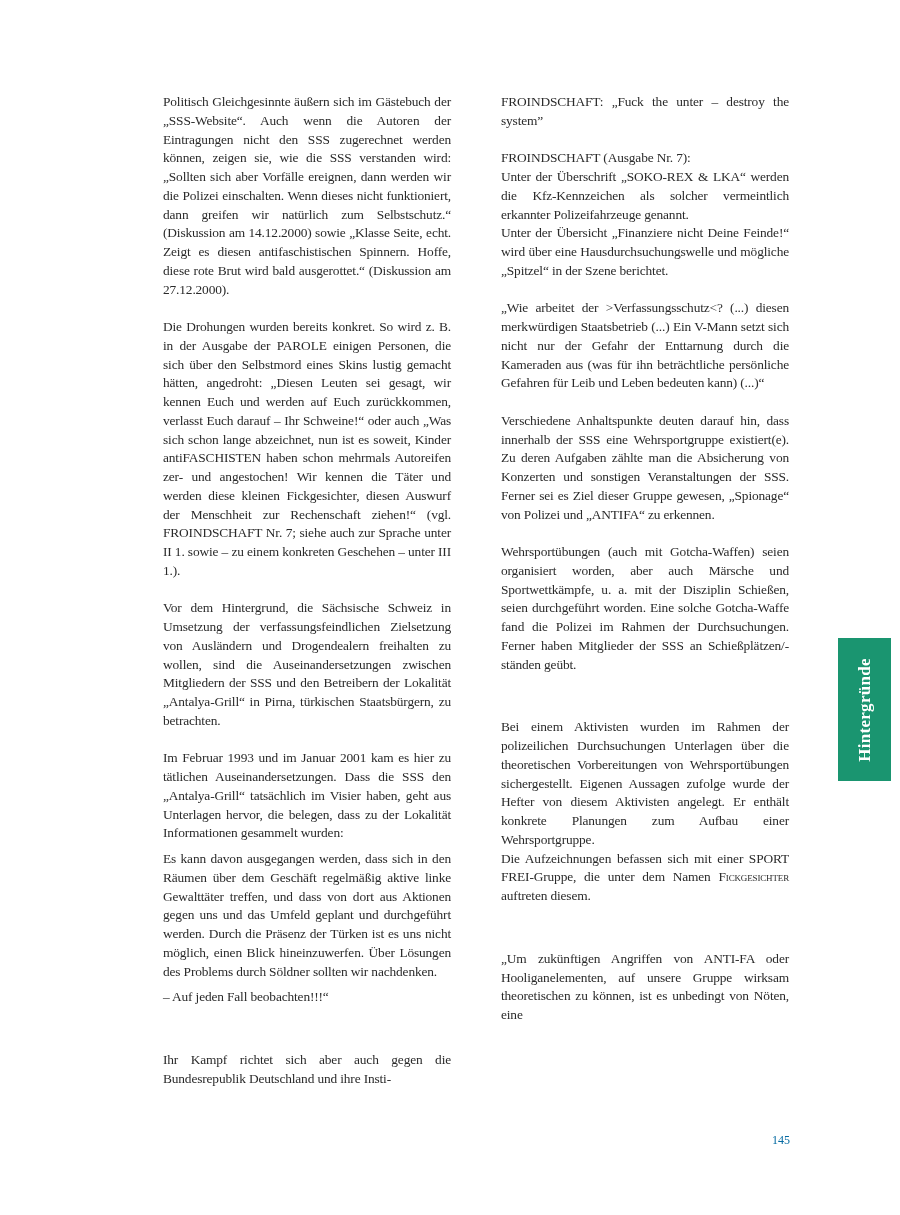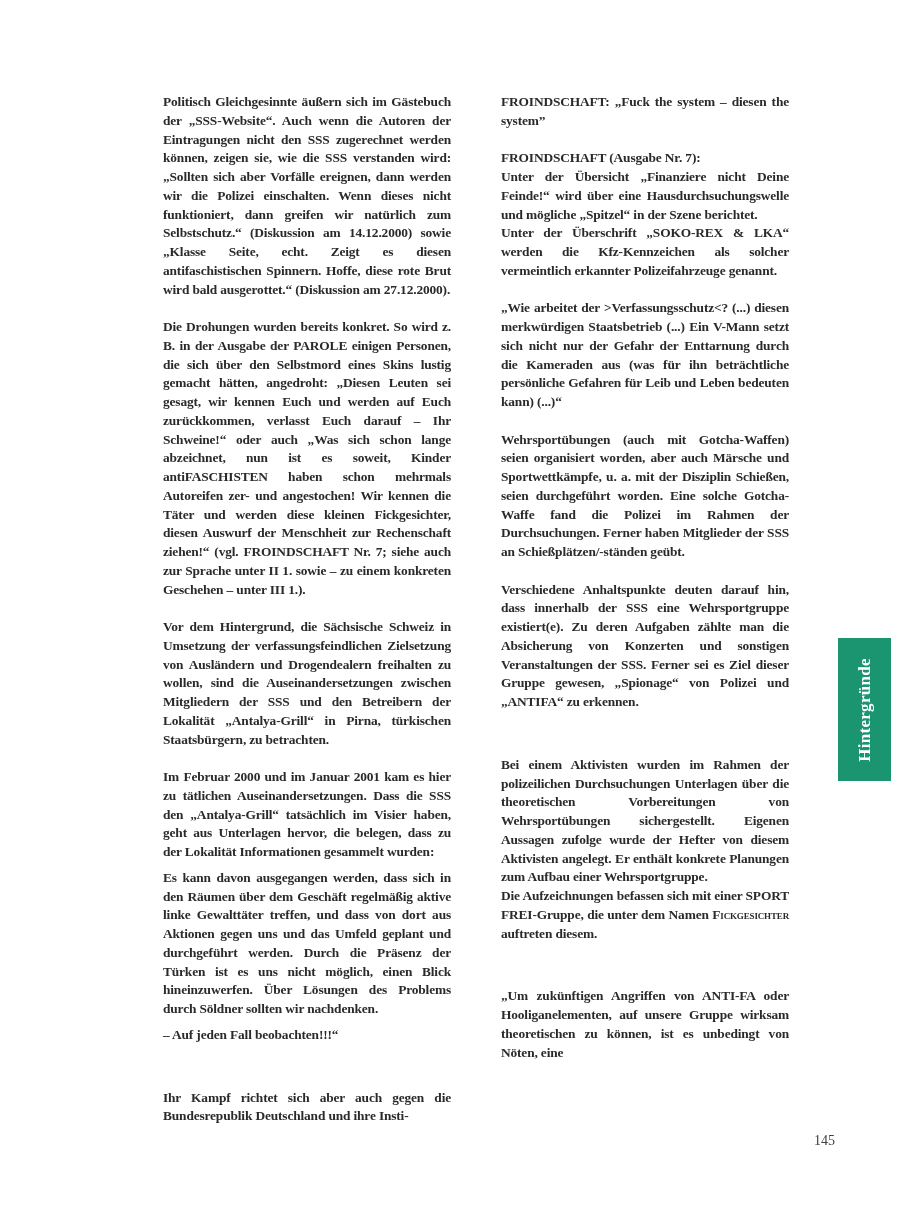--- a/index.html
+++ b/index.html
@@ -6,71 +6,70 @@
     body {
       width: 900px; height: 1215px; position: relative; overflow: hidden;
       font-family: "DejaVu Serif", "Liberation Serif", serif;
       color: #2a2a2a;
     }
     .col {
       position: absolute; top: 93px; width: 288px;
       font-size: 13.4px; line-height: 18.75px;
       text-align: justify; hyphens: manual; letter-spacing: -0.15px;
       font-family: "Liberation Serif", "DejaVu Serif", serif;
-      font-weight: bold;
     }
     .col-left { left: 163px; }
     .col-right { left: 501px; }
     .col p { margin: 0 0 18.75px 0; }
     .col p.tight { margin-bottom: 7px; }
     .col p.nomargin { margin-bottom: 0; margin-top: 44px; }
     .quote { margin-left: 14px; }
     .smallcaps { font-variant: small-caps; }
     .tab {
       position: absolute; left: 838px; top: 638px; width: 53px; height: 143px;
       background: #1a9570; display: flex; align-items: center; justify-content: center;
     }
     .tab span {
       color: #ffffff; font-weight: bold; font-size: 17px; white-space: nowrap;
       transform: rotate(-90deg); letter-spacing: 0.3px;
       font-family: "Liberation Serif", "DejaVu Serif", serif;
     }
     .page-number {
-      position: absolute; left: 814px; top: 1133px; font-size: 14px;
-      font-family: "Liberation Serif", "DejaVu Serif", serif; color: #404040;
+      position: absolute; left: 772px; top: 1133px; font-size: 12px;
+      font-family: "Liberation Serif", "DejaVu Serif", serif; color: #0369a1;
     }
     .line { display: block; }
   </style>
 </head>
 <body>
 
 <div class="col col-left">
   <p>Politisch Gleichgesinnte äußern sich im Gästebuch der „SSS-Website“. Auch wenn die Autoren der Eintragungen nicht den SSS zugerechnet werden können, zeigen sie, wie die SSS verstanden wird: „Sollten sich aber Vorfälle ereignen, dann werden wir die Polizei einschalten. Wenn dieses nicht funktioniert, dann greifen wir natürlich zum Selbstschutz.“ (Diskussion am 14.12.2000) sowie „Klasse Seite, echt. Zeigt es diesen antifaschistischen Spinnern. Hoffe, diese rote Brut wird bald ausgerottet.“ (Diskussion am 27.12.2000).</p>
   <p>Die Drohungen wurden bereits konkret. So wird z. B. in der Ausgabe der PAROLE einigen Personen, die sich über den Selbstmord eines Skins lustig gemacht hätten, angedroht: „Diesen Leuten sei gesagt, wir kennen Euch und werden auf Euch zurückkommen, verlasst Euch darauf – Ihr Schweine!“ oder auch „Was sich schon lange abzeichnet, nun ist es soweit, Kinder antiFASCHISTEN haben schon mehrmals Autoreifen zer- und angestochen! Wir kennen die Täter und werden diese kleinen Fickgesichter, diesen Auswurf der Menschheit zur Rechenschaft ziehen!“ (vgl. FROINDSCHAFT Nr. 7; siehe auch zur Sprache unter II 1. sowie – zu einem konkreten Geschehen – unter III 1.).</p>
   <p>Vor dem Hintergrund, die Sächsische Schweiz in Umsetzung der verfassungsfeindlichen Zielsetzung von Ausländern und Drogendealern freihalten zu wollen, sind die Auseinandersetzungen zwischen Mitgliedern der SSS und den Betreibern der Lokalität „Antalya-Grill“ in Pirna, türkischen Staatsbürgern, zu betrachten.</p>
-  <p class="tight">Im Februar 2000 und im Januar 2001 kam es hier zu tätlichen Auseinandersetzungen. Dass die SSS den „Antalya-Grill“ tatsächlich im Visier haben, geht aus Unterlagen hervor, die belegen, dass zu der Lokalität Informationen gesammelt wurden:</p>
+  <p class="tight">Im Februar 1993 und im Januar 2001 kam es hier zu tätlichen Auseinandersetzungen. Dass die SSS den „Antalya-Grill“ tatsächlich im Visier haben, geht aus Unterlagen hervor, die belegen, dass zu der Lokalität Informationen gesammelt wurden:</p>
   <p class="tight">
     <span>Es kann davon ausgegangen werden, dass sich in den Räumen über dem Geschäft regelmäßig aktive linke Gewalttäter treffen, und dass von dort aus Aktionen gegen uns und das Umfeld geplant und durchgeführt werden. Durch die Präsenz der Türken ist es uns nicht möglich, einen Blick hineinzuwerfen. Über Lösungen des Problems durch Söldner sollten wir nachdenken.</span>
   </p>
   <p>– Auf jeden Fall beobachten!!!“</p>
   <p class="nomargin">Ihr Kampf richtet sich aber auch gegen die Bundesrepublik Deutschland und ihre Insti-</p>
 </div>
 
 <div class="col col-right">
-  <p class="quote">FROINDSCHAFT: „Fuck the system – diesen the system”</p>
+  <p class="quote">FROINDSCHAFT: „Fuck the unter – destroy the system”</p>
   <p class="quote">
     <span class="line">FROINDSCHAFT (Ausgabe Nr. 7):</span>
+    <span class="line">Unter der Überschrift „SOKO-REX &amp; LKA“ werden die Kfz-Kennzeichen als solcher vermeintlich erkannter Polizeifahrzeuge genannt.</span>
     <span class="line">Unter der Übersicht „Finanziere nicht Deine Feinde!“ wird über eine Hausdurchsuchungswelle und mögliche „Spitzel“ in der Szene berichtet.</span>
-    <span class="line">Unter der Überschrift „SOKO-REX &amp; LKA“ werden die Kfz-Kennzeichen als solcher vermeintlich erkannter Polizeifahrzeuge genannt.</span>
   </p>
   <p class="quote">
     <span>„Wie arbeitet der &gt;Verfassungsschutz&lt;? (...) diesen merkwürdigen Staatsbetrieb (...) Ein V-Mann setzt sich nicht nur der Gefahr der Enttarnung durch die Kameraden aus (was für ihn beträchtliche persönliche Gefahren für Leib und Leben bedeuten kann) (...)“</span>
   </p>
+  <p>Verschiedene Anhaltspunkte deuten darauf hin, dass innerhalb der SSS eine Wehrsportgruppe existiert(e). Zu deren Aufgaben zählte man die Absicherung von Konzerten und sonstigen Veranstaltungen der SSS. Ferner sei es Ziel dieser Gruppe gewesen, „Spionage“ von Polizei und „ANTIFA“ zu erkennen.</p>
   <p>Wehrsportübungen (auch mit Gotcha-Waffen) seien organisiert worden, aber auch Märsche und Sportwettkämpfe, u. a. mit der Disziplin Schießen, seien durchgeführt worden. Eine solche Gotcha-Waffe fand die Polizei im Rahmen der Durchsuchungen. Ferner haben Mitglieder der SSS an Schießplätzen/-ständen geübt.</p>
-  <p>Verschiedene Anhaltspunkte deuten darauf hin, dass innerhalb der SSS eine Wehrsportgruppe existiert(e). Zu deren Aufgaben zählte man die Absicherung von Konzerten und sonstigen Veranstaltungen der SSS. Ferner sei es Ziel dieser Gruppe gewesen, „Spionage“ von Polizei und „ANTIFA“ zu erkennen.</p>
   <p class="nomargin">Bei einem Aktivisten wurden im Rahmen der polizeilichen Durchsuchungen Unterlagen über die theoretischen Vorbereitungen von Wehrsportübungen sichergestellt. Eigenen Aussagen zufolge wurde der Hefter von diesem Aktivisten angelegt. Er enthält konkrete Planungen zum Aufbau einer Wehrsportgruppe.</p>
   <p><span>Die Aufzeichnungen befassen sich mit einer SPORT FREI-Gruppe, die unter dem Namen </span><span class="smallcaps">Fickgesichter</span><span> auftreten diesem.</span></p>
   <p class="quote nomargin">„Um zukünftigen Angriffen von ANTI-FA oder Hooliganelementen, auf unsere Gruppe wirksam theoretischen zu können, ist es unbedingt von Nöten, eine</p>
 </div>
 
 <div class="tab">
   <span>Hintergründe</span>
 </div>
 
 <div class="page-number">145</div>

